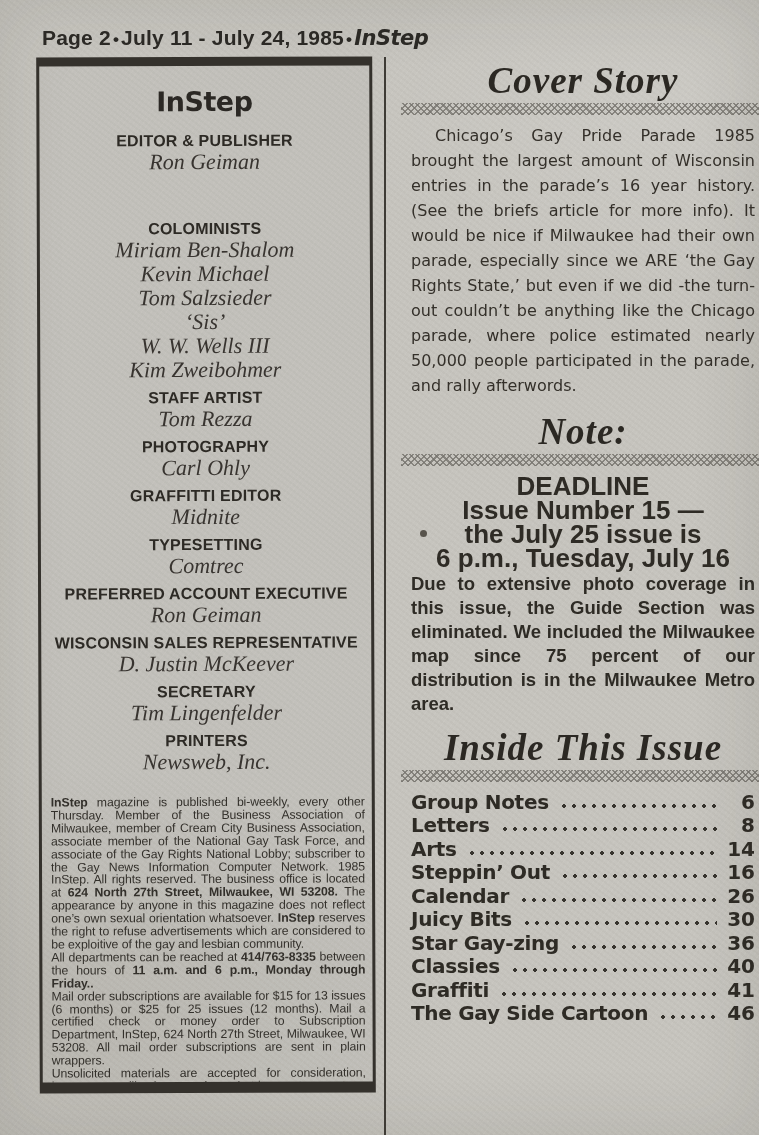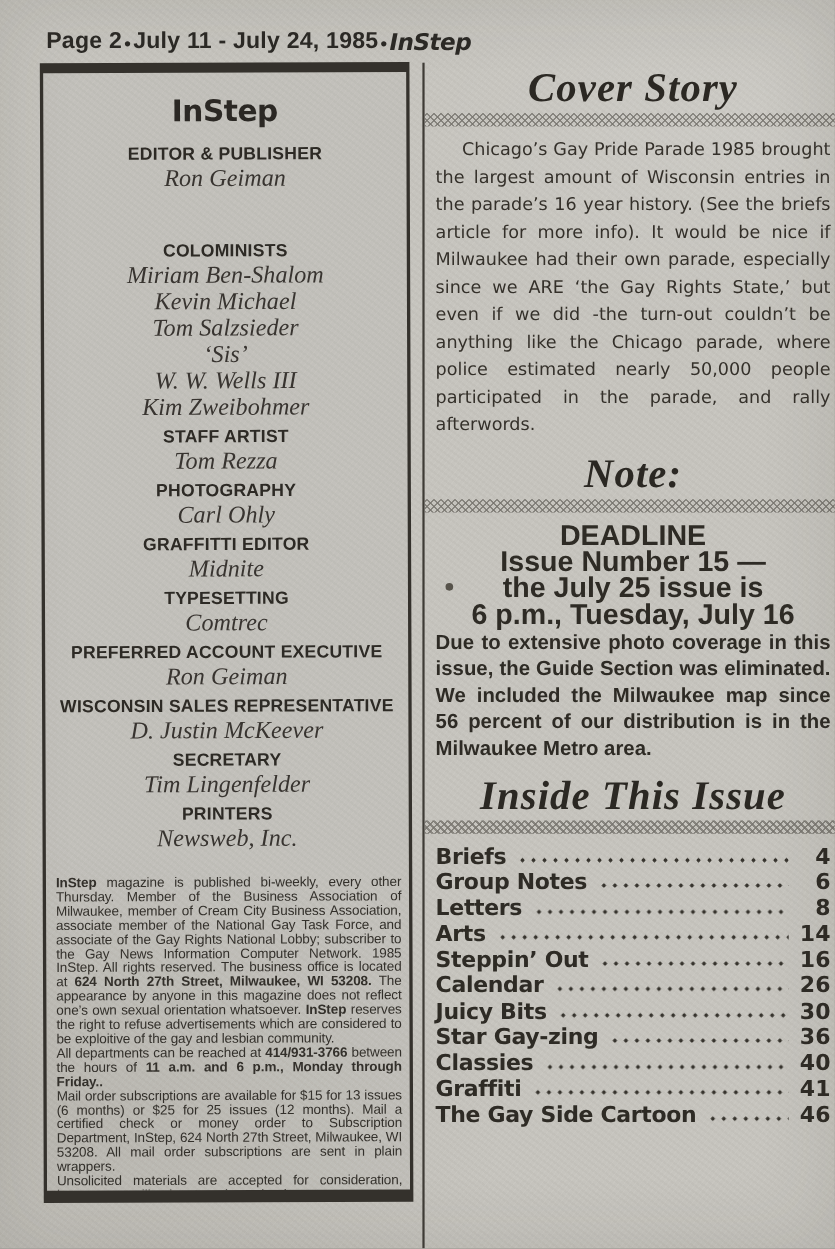--- a/index.html
+++ b/index.html
@@ -53,21 +53,21 @@
     margin-top:22px; padding:0 7px 0 9px;
     text-align:justify; text-justify:inter-word;
     font-size:12.3px; line-height:12.9px; letter-spacing:-.1px; color:#33302b;
   }
   .fine-print p { margin:0; }
   .fine-print .b { font-weight:bold; }
 
   
   .right-col {
     position:absolute; left:384px; top:57px; width:375px; height:1078px;
-    border-left:2px solid #3e3b35; padding:0 4px 0 10px; overflow:hidden;
+    border-left:2px solid #3e3b35; padding:0 4px 0 25px; overflow:hidden;
   }
   .script-head {
     font-family:"Liberation Serif", serif; font-style:italic; font-weight:bold;
     font-size:37px; line-height:40px; letter-spacing:1px; text-align:center; color:#2b2823;
   }
   .head-cover { margin-top:4px; }
   .head-note { margin-top:14px; }
   .head-inside { margin-top:12px; }
   .hatch {
     height:12px; margin:2px -4px 0 -10px; opacity:.55;
@@ -225,21 +225,21 @@
             <span class="b">InStep</span>
           
             <span> reserves the right to refuse advertisements which are considered to be exploitive of the gay and lesbian community.</span>
           </p>
 
         <p class="fp-para">
           
         
             <span>All departments can be reached at </span>
           
-            <span class="b">414/931-3766</span>
+            <span class="b">414/763-8335</span>
           
             <span> between the hours of </span>
           
             <span class="b">11 a.m. and 6 p.m., Monday through Friday..</span>
           </p>
 
         <p class="fp-para">
           
         
             <span>Mail order subscriptions are available for $15 for 13 issues (6 months) or $25 for 25 issues (12 months).  Mail a certified check or money order to Subscription Department, InStep, 624 North 27th Street, Milwaukee, WI  53208. All mail order subscriptions are sent in plain wrappers.</span>
@@ -266,31 +266,26 @@
 
         <div class="dl-line">DEADLINE</div>
 
 
         <div class="dl-line">Issue Number 15 —</div>
 
         <div class="dl-line">the July 25 issue is</div>
 
         <div class="dl-line">6 p.m., Tuesday, July 16</div>
       </div>
-    <p class="note-body">Due to extensive photo coverage in this issue, the  Guide Section was eliminated. We included the Milwaukee map since 56 percent of our distribution is in the Milwaukee Metro area.</p>
+    <p class="note-body">Due to extensive photo coverage in this issue, the  Guide Section was eliminated. We included the Milwaukee map since 75 percent of our distribution is in the Milwaukee Metro area.</p>
 
     <h1 class="script-head head-inside">Inside This Issue</h1>
     <div class="hatch"></div>
     <div class="toc">
 
-        <div class="toc-row">
-          <span class="toc-label">Briefs</span>
-          <span class="toc-dots"></span>
-          <span class="toc-page">4</span>
-        </div>
 
         <div class="toc-row">
           <span class="toc-label">Group Notes</span>
           <span class="toc-dots"></span>
           <span class="toc-page">6</span>
         </div>
 
         <div class="toc-row">
           <span class="toc-label">Letters</span>
           <span class="toc-dots"></span>

